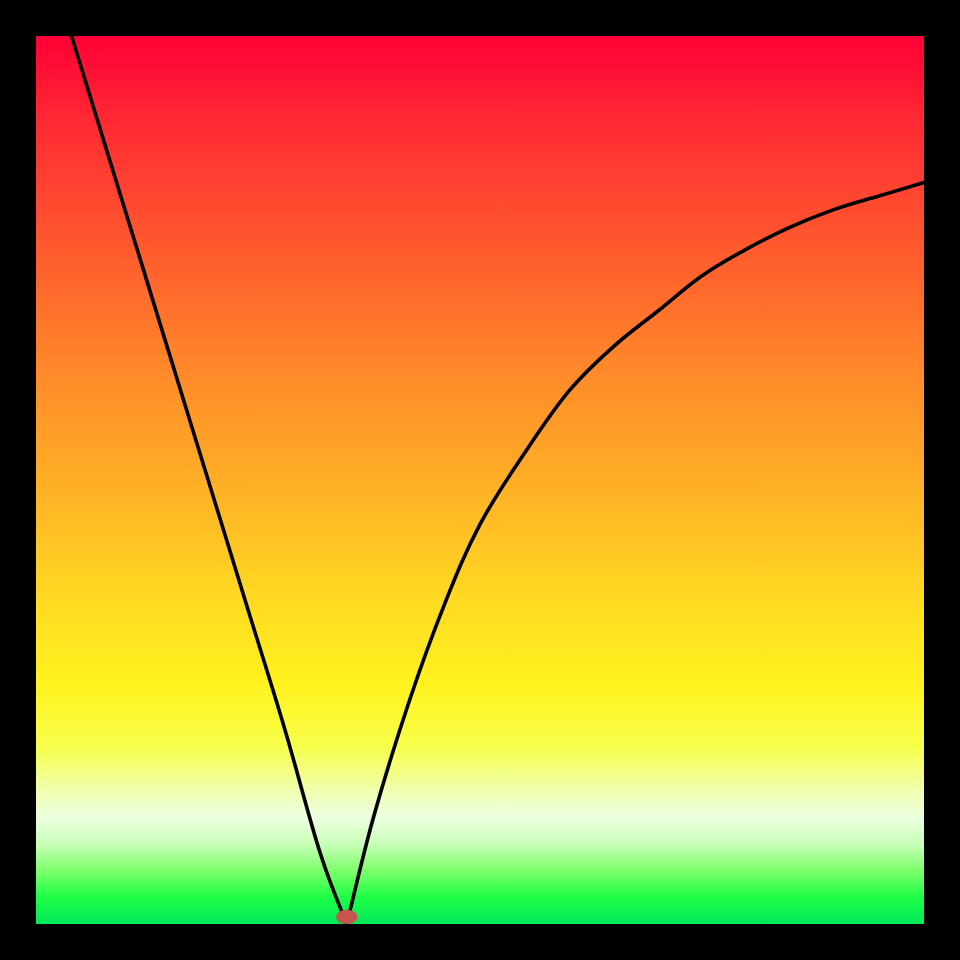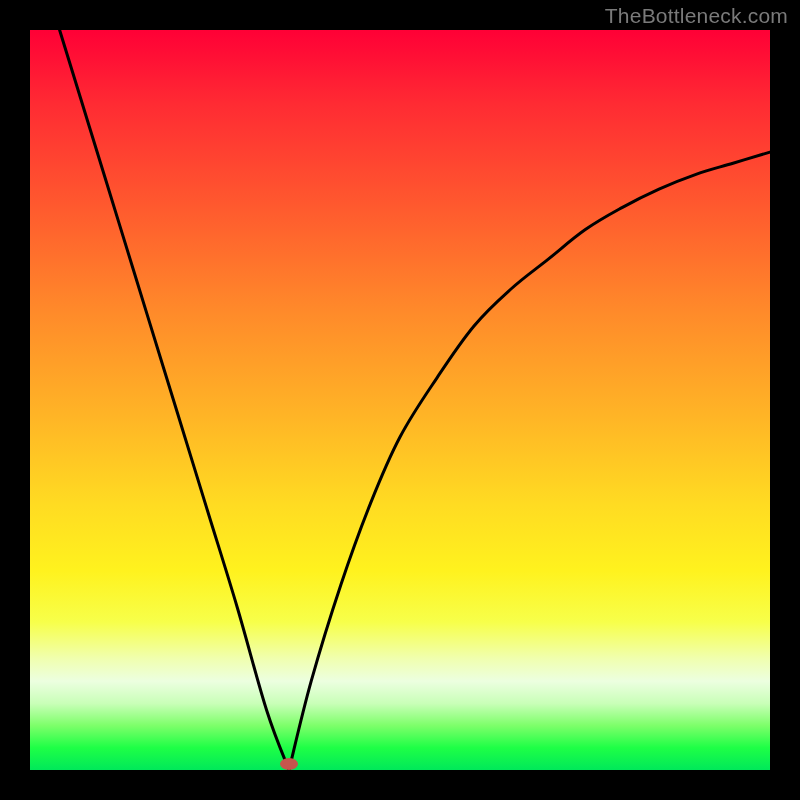--- a/index.html
+++ b/index.html
@@ -69,21 +69,20 @@
   }
   .marker {
     fill: #c6564d;
     stroke: none;
   }
 </style>
 </head>
 <body>
 
 <div class="frame">
-  <div class="watermark">TheBottleneck.com</div>
 
   <div class="plot">
     <div class="gradient"></div>
 
     <svg class="curve" viewBox="0 0 740 740" preserveAspectRatio="none">
       <path id="left-branch" fill="none" stroke="#000" stroke-width="3" stroke-linecap="round" stroke-linejoin="round" d="M 29.6 0 C 34.928000000000004 17.316000000000006, 48.544000000000004 61.56800000000005, 59.2 96.20000000000005 C 69.856 130.83200000000005, 78.14399999999999 157.76799999999997, 88.8 192.39999999999998 C 99.456 227.03199999999998, 107.744 253.96800000000002, 118.4 288.6 C 129.056 323.232, 137.344 350.168, 148 384.8 C 158.656 419.432, 166.944 446.368, 177.6 481 C 188.256 515.6320000000001, 196.544 541.2360000000001, 207.20000000000002 577.2 C 217.85600000000002 613.164, 227.47600000000003 651.496, 236.8 680.8 C 246.124 710.1039999999999, 255.004 729.3439999999999, 259 740"></path>
       <path id="right-branch" fill="none" stroke="#000" stroke-width="3" stroke-linecap="round" stroke-linejoin="round" d="M 259 740 C 262.996 724.016, 271.876 684.5, 281.2 651.2 C 290.524 617.9000000000001, 300.144 586.968, 310.8 555 C 321.456 523.032, 329.744 500.24, 340.40000000000003 473.6 C 351.05600000000004 446.96000000000004, 358.012 429.644, 370 407 C 381.988 384.356, 393.68000000000006 367.78, 407.00000000000006 347.79999999999995 C 420.32000000000005 327.81999999999994, 430.68 311.984, 444 296 C 457.32 280.016, 467.68 270.988, 481 259 C 494.32 247.012, 504.68 240.056, 518 229.40000000000003 C 531.32 218.74400000000006, 541.68 209.12400000000008, 555 199.80000000000007 C 568.32 190.47600000000006, 578.68 184.92600000000004, 592 177.60000000000002 C 605.32 170.274, 615.68 165.09400000000002, 629 159.10000000000002 C 642.32 153.10600000000002, 652.68 148.96199999999996, 666 144.29999999999995 C 679.32 139.63799999999995, 689.68 137.19600000000003, 703 133.20000000000005 C 716.32 129.20400000000006, 733.34 124.09800000000003, 740 122.10000000000002"></path>
       <ellipse id="min-marker" class="marker" rx="9" ry="6" cx="259" cy="734.08" style="fill: rgb(198, 86, 77);"></ellipse>
     </svg>
   </div>

